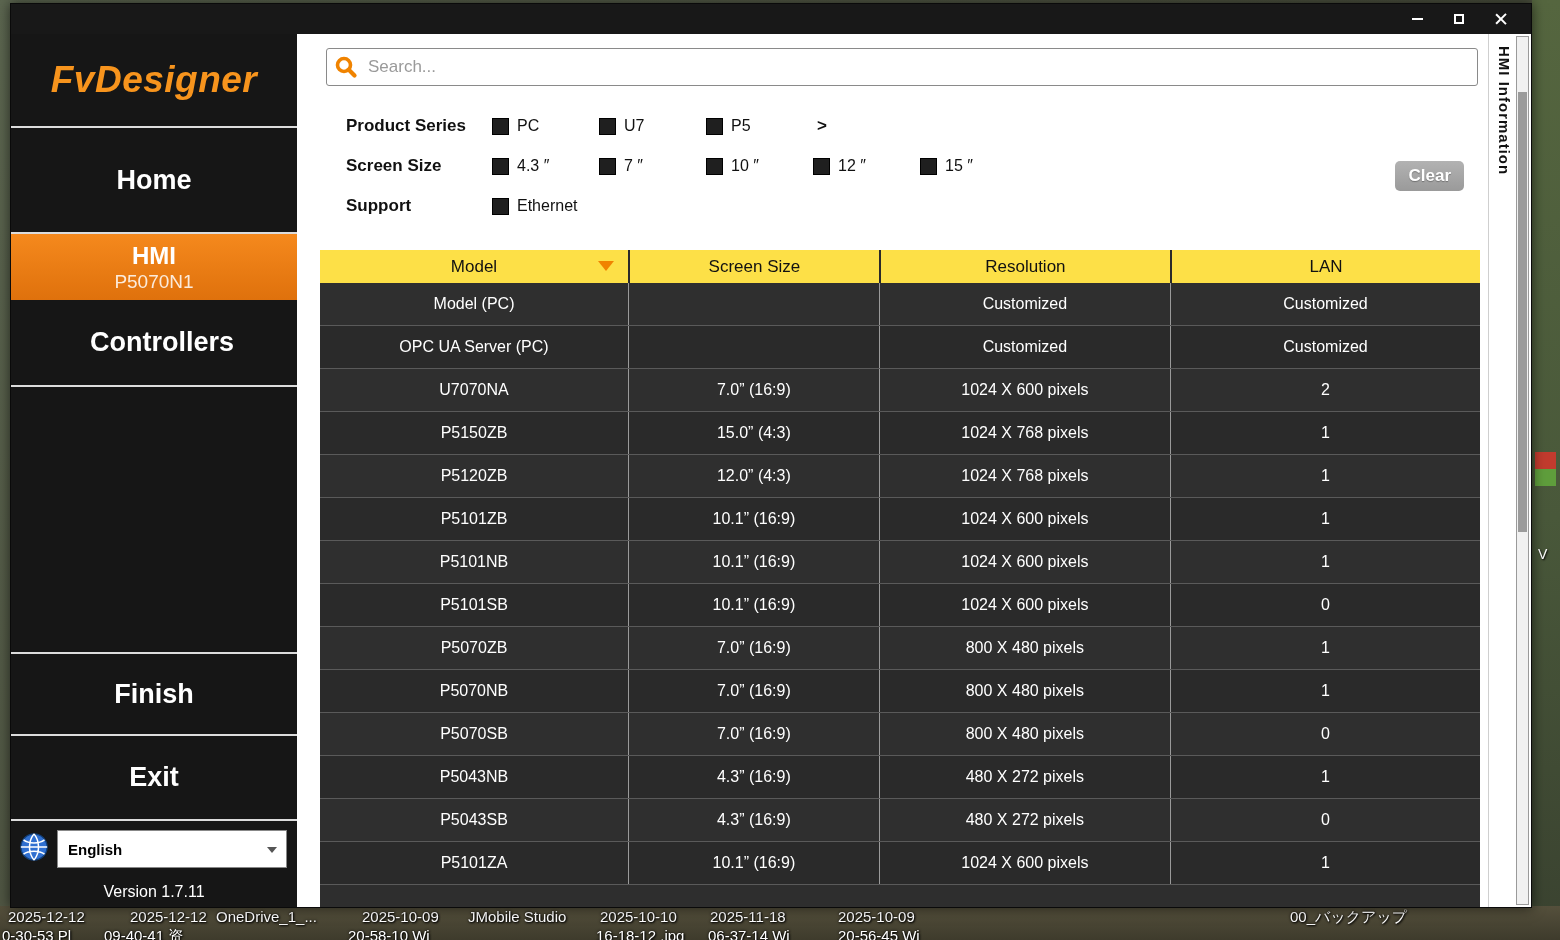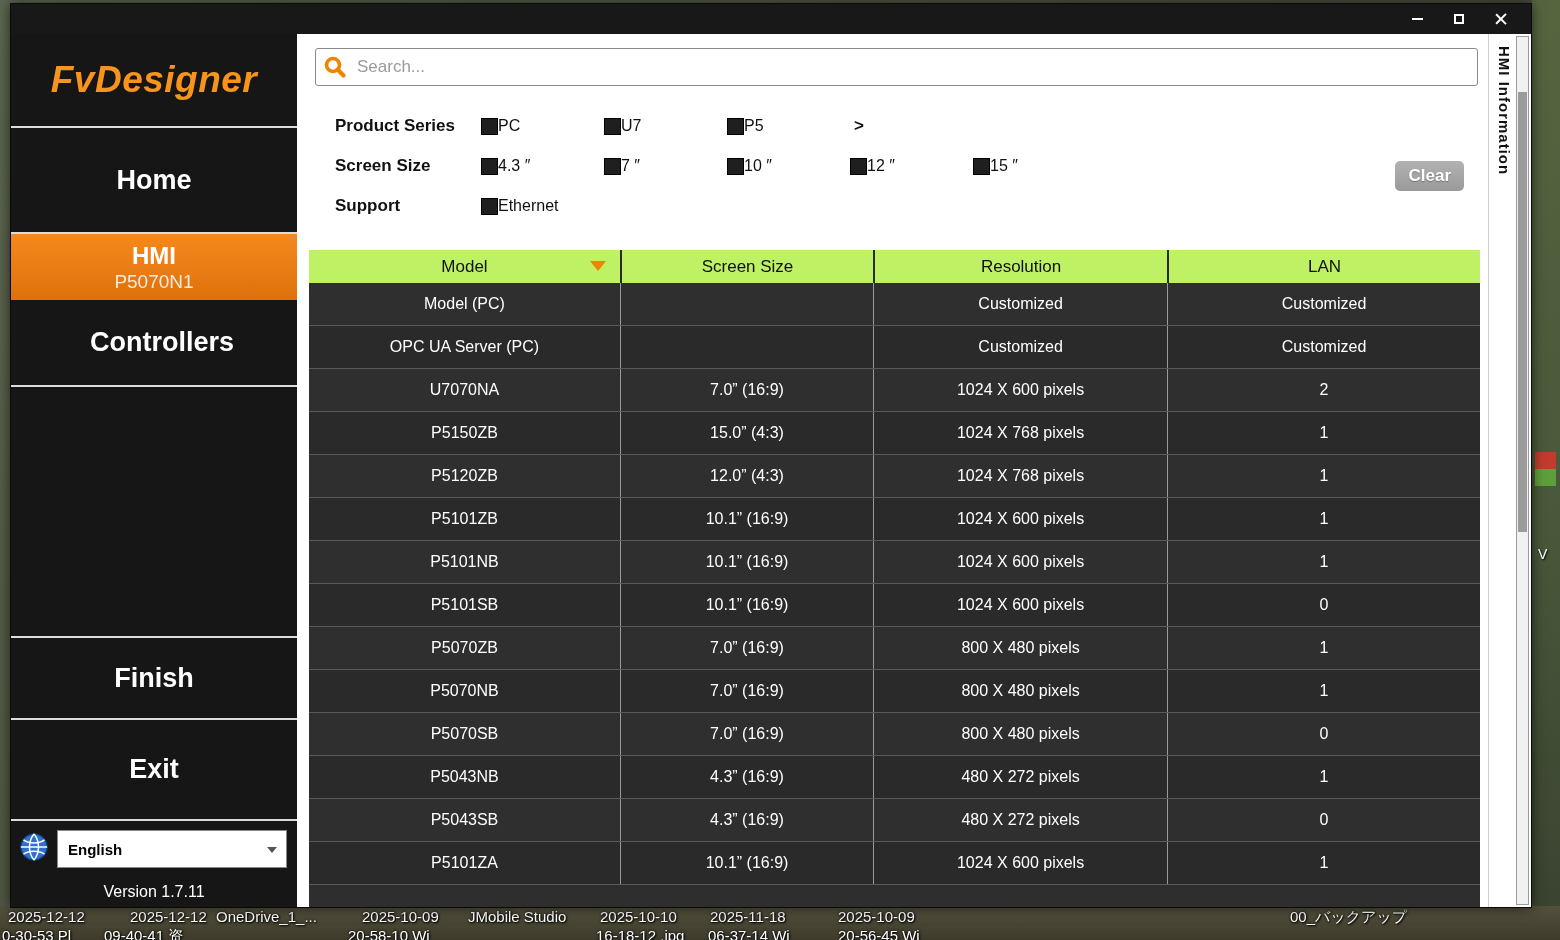--- a/index.html
+++ b/index.html
@@ -54,54 +54,54 @@
     font-style:italic; font-weight:bold; font-size:37px; color:#f7941d; letter-spacing:0.5px; }
   .divider { height:2px; background:#dcdcdc; flex:0 0 2px; }
   .nav-item { display:flex; align-items:center; justify-content:center; font-weight:bold; font-size:27px; cursor:pointer; }
   .nav-home { height:104px; }
   .nav-hmi { height:66px; flex-direction:column; background:linear-gradient(#f5891d, #df710c); }
   .nav-hmi .hmi-main { font-size:24px; font-weight:bold; line-height:30px; }
   .nav-hmi .hmi-sub { font-size:19px; font-weight:normal; color:rgba(255,255,255,.85); line-height:22px; }
   .nav-controllers { height:85px;margin-left:16px; }
   .side-spacer { flex:1; }
   .nav-finish { height:80px; }
-  .nav-exit { height:99px; }
+  .nav-exit { height:83px; }
   .lang-row { height:56px; display:flex; align-items:center; padding:0 10px 0 8px; gap:8px; }
   .lang-select { flex:1; height:38px; background:#fff; color:#000; display:flex; align-items:center;
     padding:0 10px; font-size:15px; font-weight:bold; position:relative; cursor:pointer; border:1px solid #888; }
   .lang-caret { position:absolute; right:9px; top:16px; width:0; height:0;
     border-left:5px solid transparent; border-right:5px solid transparent; border-top:6px solid #555; }
   .version { height:30px; display:flex; align-items:center; justify-content:center; font-size:16px; }
 
   
-  .main { flex:1; background:#fff; display:flex; flex-direction:column; padding:0 8px 0 12px; position:relative; overflow:hidden; }
+  .main { flex:1; background:#fff; display:flex; flex-direction:column; padding:0 8px 0 23px; position:relative; overflow:hidden; }
 
   .search-wrap { margin:14px 2px 0 6px; height:38px; border:1px solid #8a8a8a; border-radius:3px;
     display:flex; align-items:center; background:#fff; }
   .search-icon { margin-left:7px; flex:0 0 auto; display:flex; }
   .search-input { flex:1; border:none; outline:none; font-size:17px; color:#333; padding:0 10px;
     font-family:"Liberation Sans", sans-serif; background:transparent; }
   .search-input::placeholder { color:#9a9a9a; }
 
   .filters { margin:20px 0 0 26px; }
   .filter-row { display:flex; align-items:center; height:40px; }
   .filter-label { width:146px; font-weight:bold; font-size:17px; color:#111; }
-  .cb-opt { width:123px; display:flex; align-items:center; cursor:pointer; }
+  .cb-opt { width:107px; display:flex; align-items:center; gap:8px; cursor:pointer; }
   .cb { width:17px; height:17px; background:#1f1f1f; border:1px solid #000; flex:0 0 auto; }
   .cb-label { font-size:16px; color:#111; }
   .more-arrow { font-size:17px; color:#111; font-weight:bold; cursor:pointer; margin-left:4px; }
 
   .clear-btn { position:absolute; right:24px; top:127px; height:30px; padding:0 13px;
     background:linear-gradient(#b2b2b2,#9a9a9a); border:none; border-radius:5px;
     color:#fff; font-weight:bold; font-size:17px; cursor:pointer; text-shadow:0 1px 1px rgba(0,0,0,.3);
     font-family:"Liberation Sans", sans-serif; }
 
   
   .table { margin-top:24px; flex:1; display:flex; flex-direction:column; overflow:hidden; }
-  .thead { height:33px; flex:0 0 33px; background:#bef264; display:flex; align-items:stretch; font-size:17px; color:#111; }
+  .thead { height:33px; flex:0 0 33px; background:#fde047; display:flex; align-items:stretch; font-size:17px; color:#111; }
   .th { display:flex; align-items:center; justify-content:center; position:relative; cursor:pointer; }
   .th:not(:first-child) { border-left:2px solid #2a2a2a; }
   .sort-icon { position:absolute; right:14px; top:11px; width:0; height:0;
     border-left:8px solid transparent; border-right:8px solid transparent; border-top:10px solid #F08300; }
   .c0 { width:312px; } .c1 { width:254px; } .c2 { width:295px; } .c3 { width:314px; }
   .tbody { flex:1; background:#2e2e2e; overflow:hidden; }
   .trow { display:flex; height:43px; background:#2f2f2f; border-bottom:1px solid #5a5a5a;
     color:#fff; font-size:16px; cursor:pointer; }
   .trow.alt { background:#2a2a2a; }
   .tcell { display:flex; align-items:center; justify-content:center; height:100%; }

